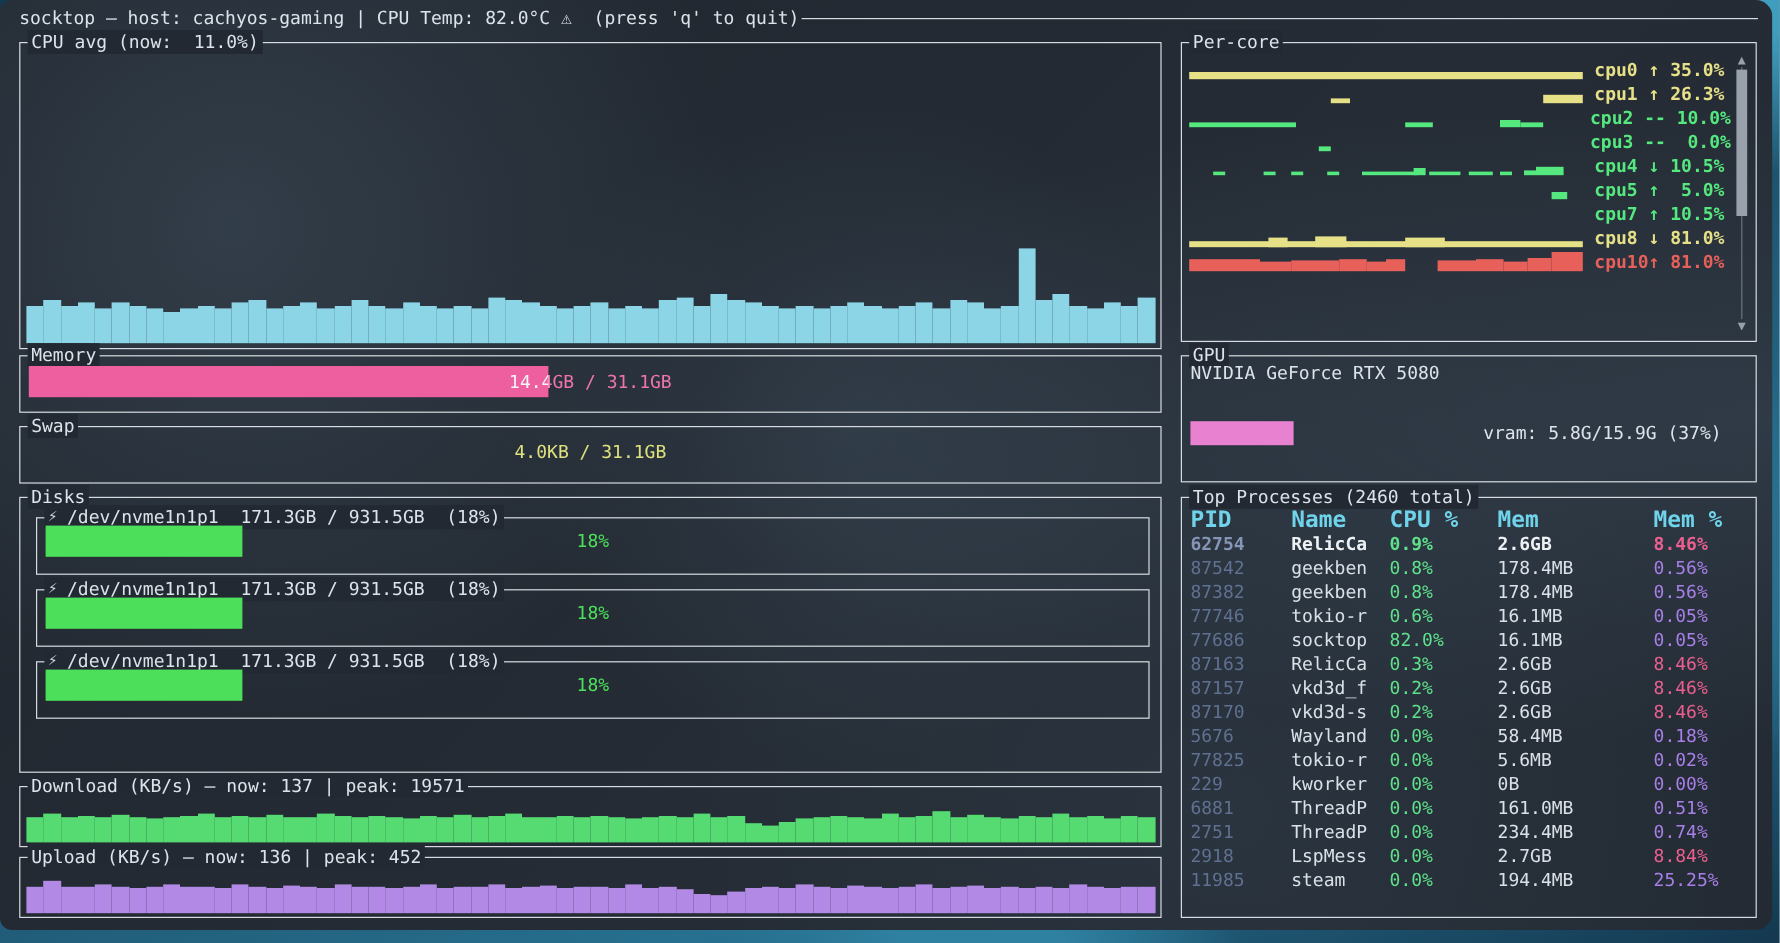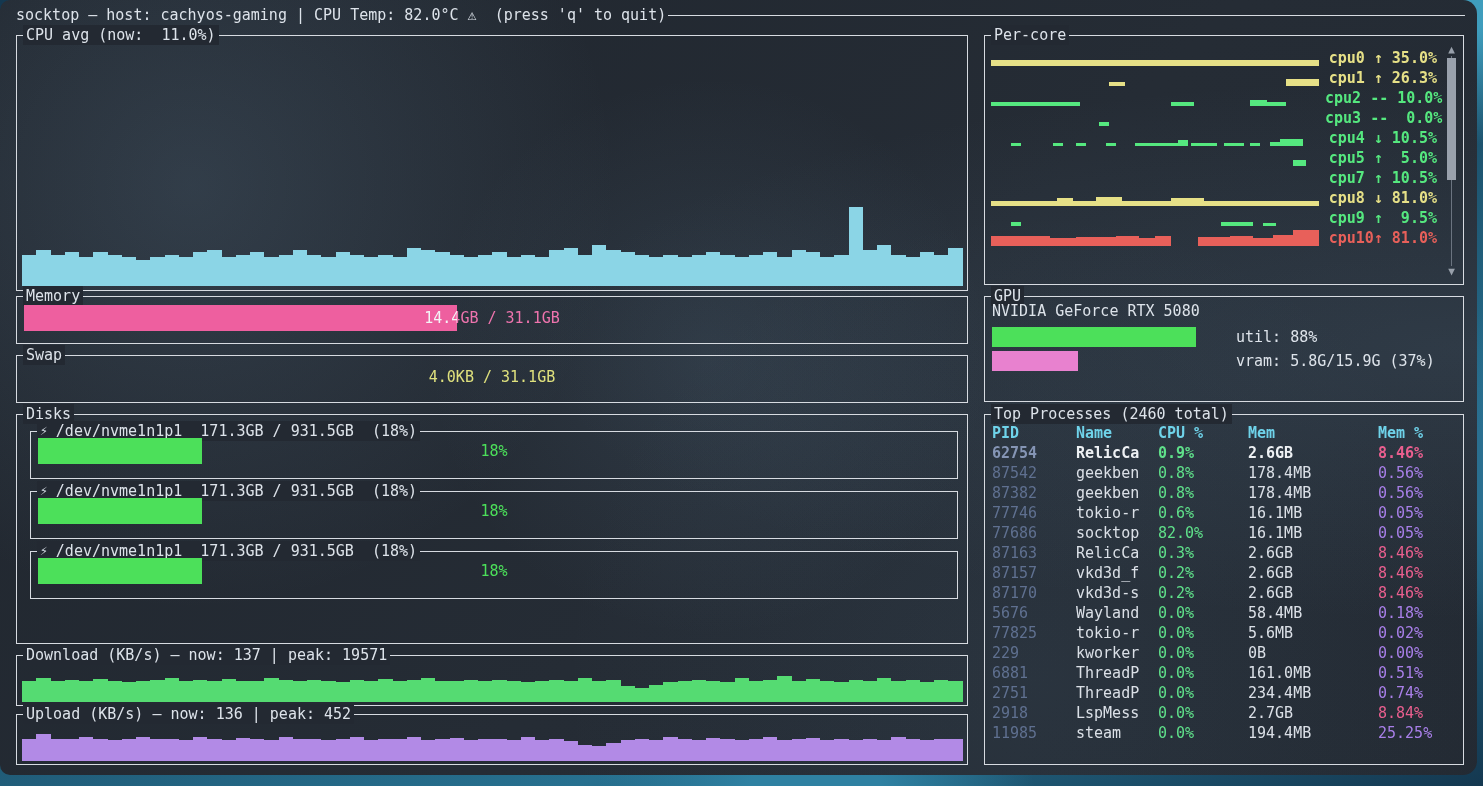--- a/index.html
+++ b/index.html
@@ -83,21 +83,21 @@
   .core-label{width:112px;text-align:right;font-weight:bold;font-size:15px;white-space:pre}
   .core-label.yellow{color:var(--core-yellow)}
   .core-label.green{color:var(--core-green)}
   .core-label.red{color:var(--core-red)}
 
   .scrollbar{position:absolute;right:4px;top:8px;bottom:6px;width:15px;display:flex;flex-direction:column;align-items:center;color:var(--scroll);font-size:11px;line-height:12px}
   .sb-track{flex:1;width:15px;position:relative}
   .sb-line{position:absolute;left:7px;top:0;bottom:0;width:1px;background:#6b7480}
   .sb-thumb{position:absolute;left:3px;top:2px;height:58%;width:9px;background:#99a1ac}
 
-  #proc-header{position:absolute;left:7px;right:6px;top:8px;height:20px;display:grid;grid-template-columns:84px 82px 90px 130px 1fr;font-weight:bold;color:var(--tbl-header);font-size:15px;line-height:20px}
+  #proc-header{position:absolute;left:7px;right:6px;top:8px;height:20px;display:grid;grid-template-columns:84px 82px 90px 130px 1fr;font-weight:bold;color:var(--tbl-header);font-size:19px;line-height:20px}
   #proc-rows{position:absolute;left:7px;right:7px;top:28px;bottom:4px}
   .p-row{height:20px;display:grid;grid-template-columns:84px 82px 90px 130px 1fr;font-size:15px;line-height:20px}
   .c-pid{color:var(--pid)}
   .c-name,.c-mem{color:#dbe0e7}
   .c-cpu{color:var(--cpu-green)}
   .c-memp{color:var(--memp-purple)}
   .c-memp.hot{color:var(--memp-pink)}
   .p-row.sel{font-weight:bold}
   .p-row.sel .c-pid{color:var(--pid-sel)}
   .p-row.sel .c-name,.p-row.sel .c-mem{color:#eef1f4}
@@ -434,28 +434,20 @@
         <div class="core-row">
           <div class="core-spark yellow">
             <i style="left: 0%; width: 100%; height: 25%;"></i>
             <i style="left: 20%; width: 5%; height: 38%;"></i>
             <i style="left: 32%; width: 8%; height: 45%;"></i>
             <i style="left: 55%; width: 10%; height: 38%;"></i>
           </div>
           <span class="core-label yellow">cpu8 ↓ 81.0%</span>
         </div>
         <div class="core-row">
-          <div class="core-spark green">
-            <i style="left: 6%; width: 3%; height: 18%;"></i>
-            <i style="left: 70%; width: 10%; height: 18%;"></i>
-            <i style="left: 83%; width: 4%; height: 15%;"></i>
-          </div>
-          <span class="core-label green">cpu9 ↑  9.5%</span>
-        </div>
-        <div class="core-row">
           <div class="core-spark red">
             <i style="left: 0%; width: 18%; height: 50%;"></i>
             <i style="left: 18%; width: 8%; height: 38%;"></i>
             <i style="left: 26%; width: 12%; height: 45%;"></i>
             <i style="left: 38%; width: 7%; height: 50%;"></i>
             <i style="left: 45%; width: 5%; height: 42%;"></i>
             <i style="left: 50%; width: 5%; height: 50%;"></i>
             <i style="left: 63%; width: 10%; height: 45%;"></i>
             <i style="left: 73%; width: 7%; height: 50%;"></i>
             <i style="left: 80%; width: 6%; height: 42%;"></i>
@@ -471,26 +463,20 @@
         <div class="sb-line"></div>
         <div class="sb-thumb"></div>
       </div>
       <span>▼</span>
     </div>
   </div>
 
   <div class="panel" id="p-gpu">
     <span class="panel-title">GPU</span>
     <div class="gpu-name">NVIDIA GeForce RTX 5080</div>
-    <div class="gpu-row" id="gpu-util">
-      <div class="g-track">
-        <div class="g-fill util-fill" style="width: 88%;"></div>
-      </div>
-      <span>util: 88%</span>
-    </div>
     <div class="gpu-row" id="gpu-vram">
       <div class="g-track">
         <div class="g-fill vram-fill" style="width: 37%;"></div>
       </div>
       <span>vram: 5.8G/15.9G (37%)</span>
     </div>
   </div>
 
   <div class="panel" id="p-proc">
     <span class="panel-title">Top Processes (2460 total)</span>

